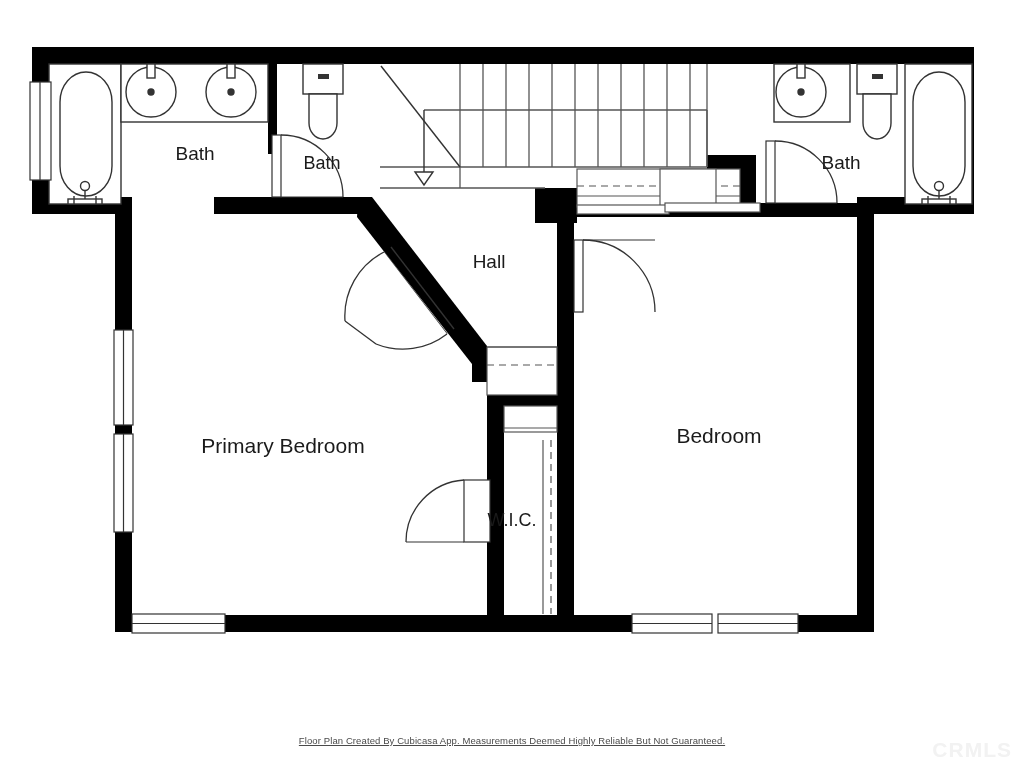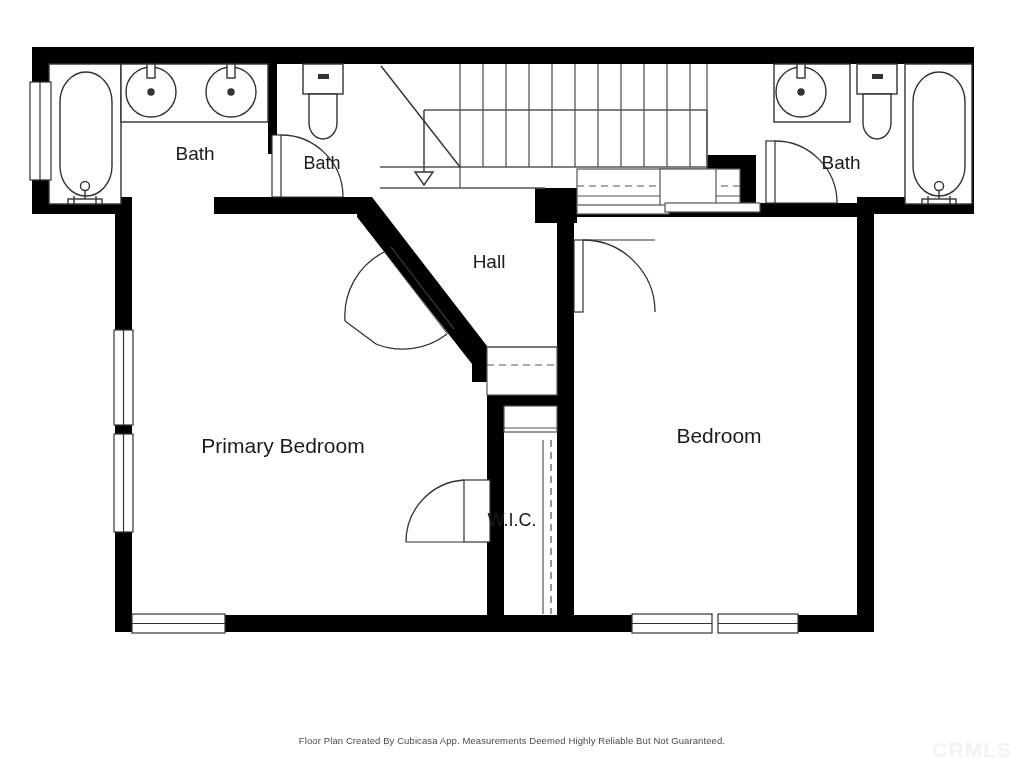--- a/index.html
+++ b/index.html
@@ -37,20 +37,21 @@
   .footer-note {
     position: absolute;
     left: 0;
     top: 735px;
     width: 1024px;
     text-align: center;
     font-family: "Liberation Sans", sans-serif;
     font-size: 9.5px;
     color: #4a4a4a;
     letter-spacing: 0.1px;
+    text-decoration: underline;
   }
   .watermark {
     position: absolute;
     right: 12px;
     bottom: 6px;
     font-family: "Liberation Sans", sans-serif;
     font-size: 21px;
     font-weight: 700;
     letter-spacing: 1px;
     color: #f2f2f2;

